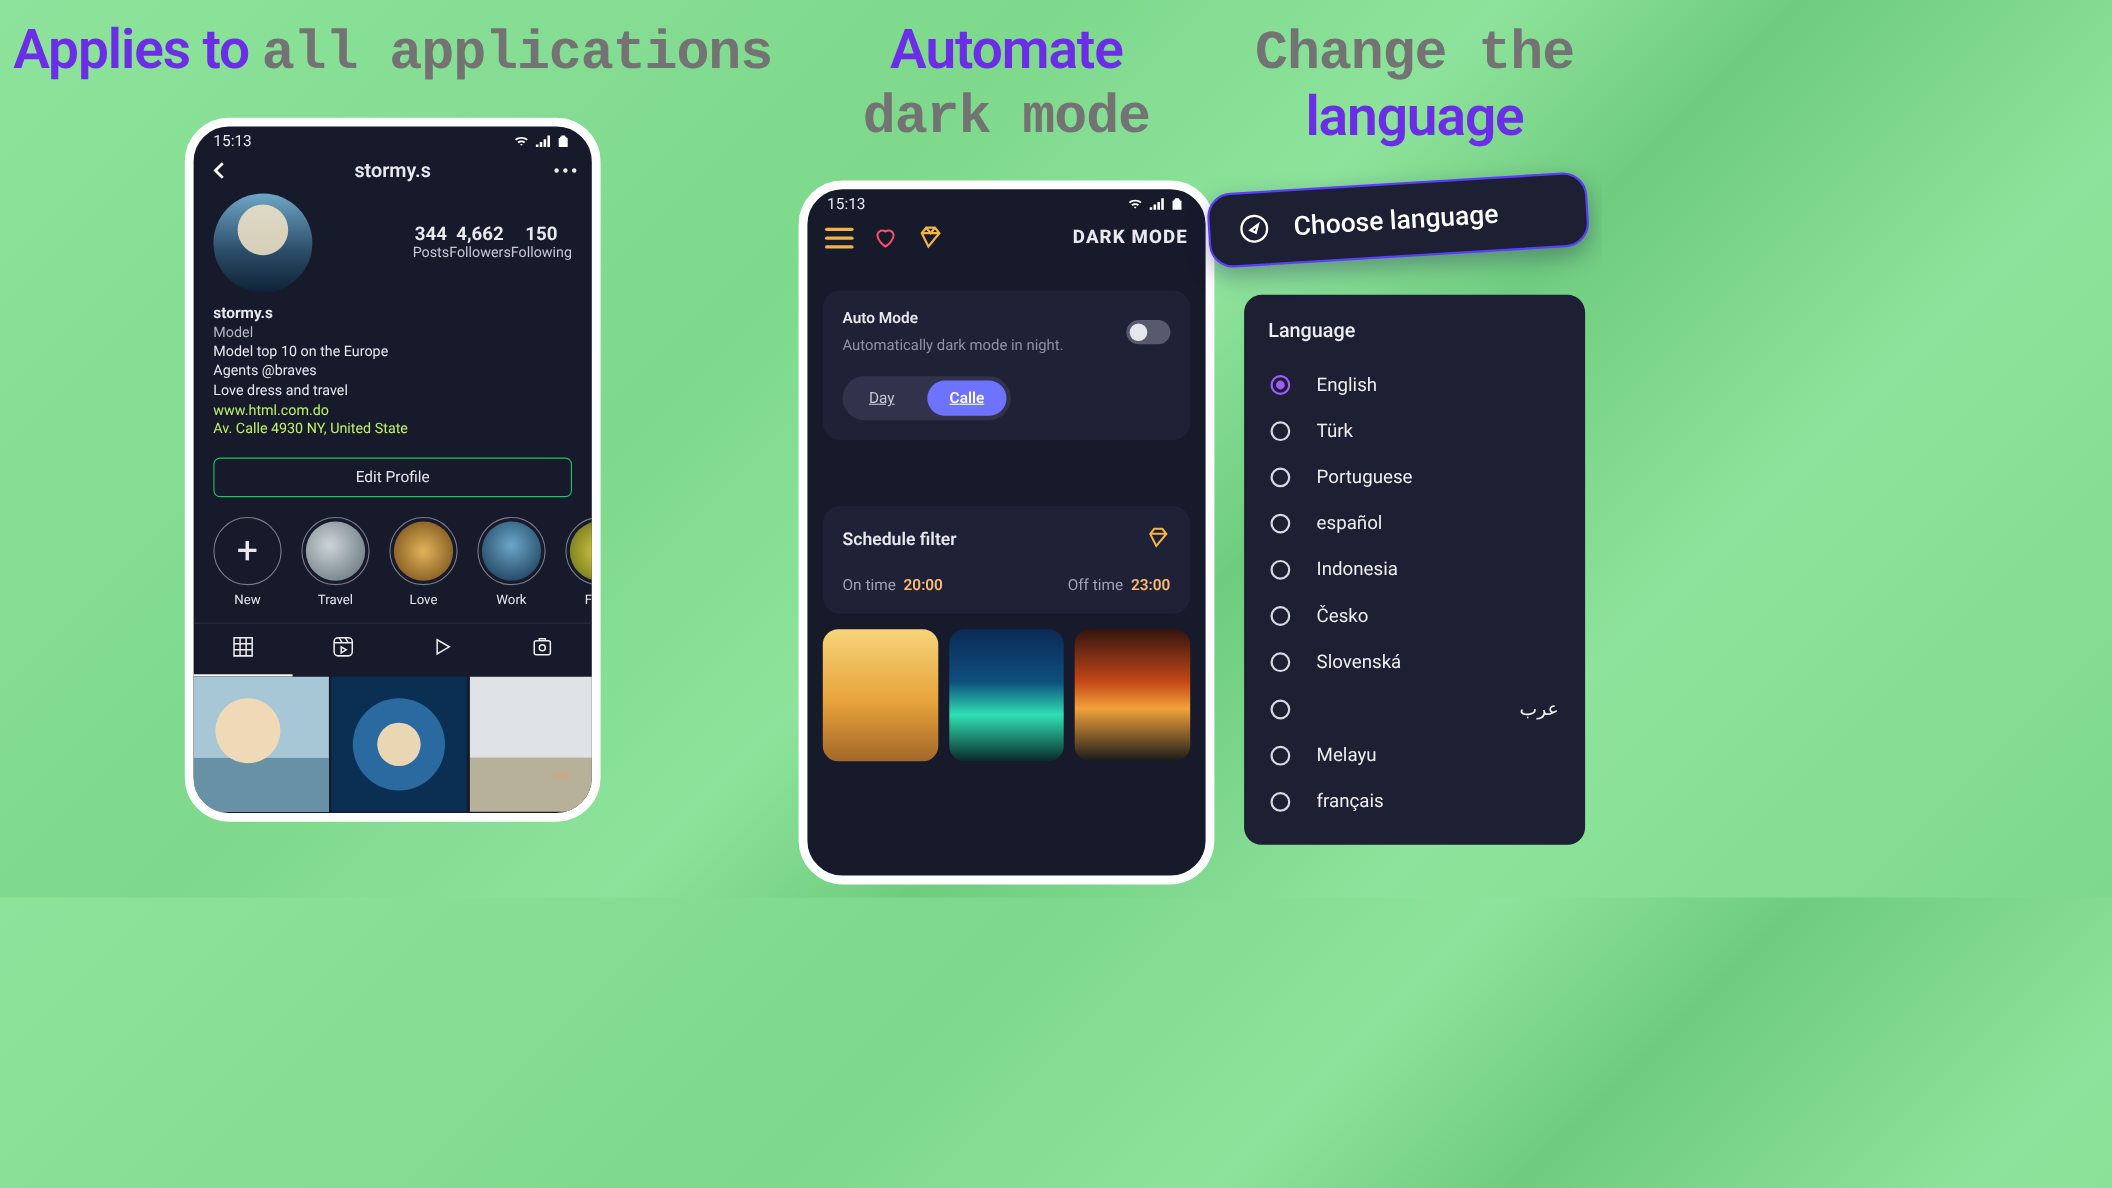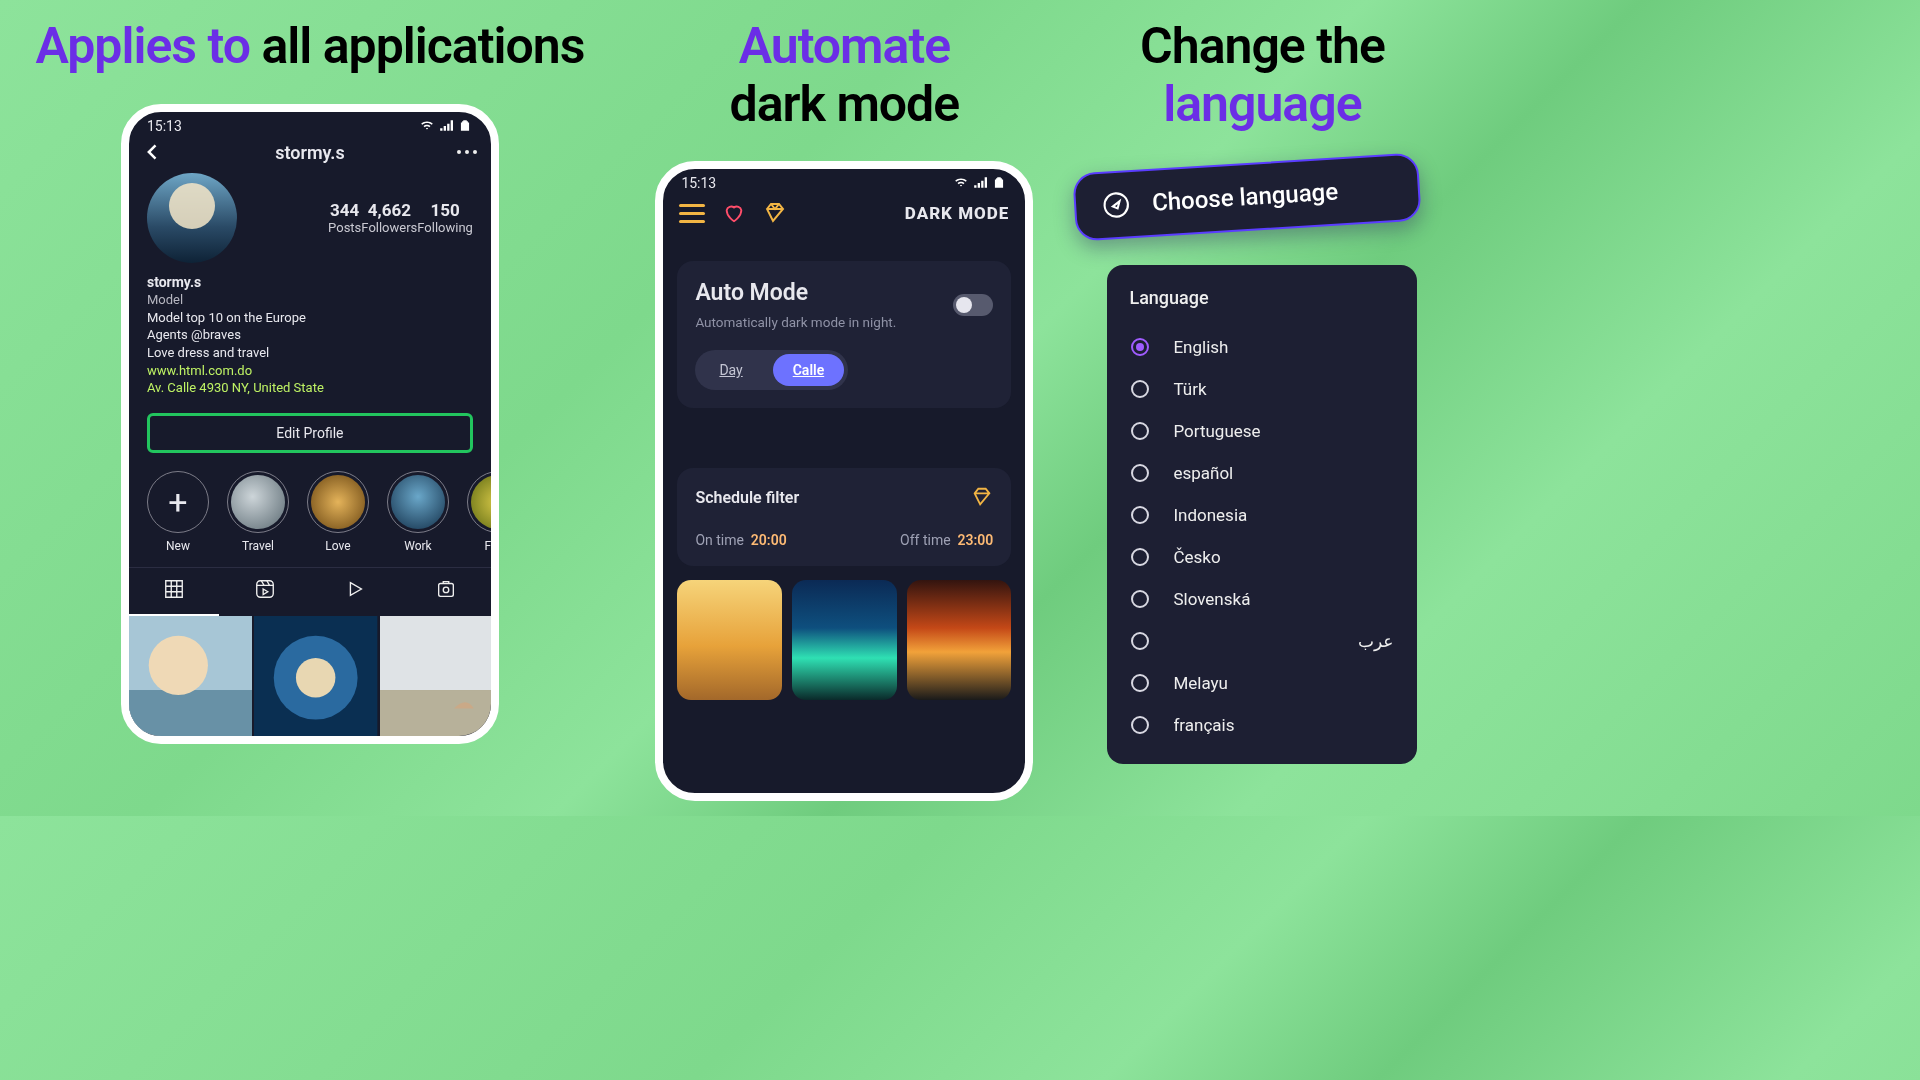--- a/index.html
+++ b/index.html
@@ -9,21 +9,21 @@
     background: linear-gradient(135deg, #8de39b 0%, #7ed98c 35%, #8de39b 50%, #6fcc7e 60%, #8de39b 75%, #7ed98c 100%);
     overflow: hidden;
     position: relative;
     display: flex;
     justify-content: space-around;
     padding-top: 18px;
   }
   .panel { display:flex; flex-direction:column; align-items:center; }
   .headline { font-size: 50px; font-weight: 600; text-align:center; line-height:1.15; letter-spacing:-1px; }
   .headline .purple { color:#6b2ee6; }
-  .headline .black { color:#000000; }
+  .headline .black { color:#737373;font-family:Liberation Mono, monospace; }
 
   
   .phone {
     margin-top: 28px;
     width: 378px;
     background:#171a2b;
     border: 8px solid #fff;
     border-radius: 40px;
     color:#e8e8ee;
     overflow:hidden;
@@ -41,21 +41,21 @@
   .ig-header { display:flex; align-items:center; gap:14px; padding:0 18px; }
   .avatar { width:90px;height:90px;border-radius:50%; background:linear-gradient(180deg,#6ea6c6 0%,#2a4a66 60%,#0e2236 100%); position:relative; overflow:hidden; }
   .avatar::after{content:"";position:absolute;left:22px;top:10px;width:46px;height:46px;border-radius:50%;background:rgba(245,230,200,.85);}
   .stats { flex:1; display:flex; justify-content:flex-end; text-align:center; }
   .stat .num { font-size:17px; font-weight:700; }
   .stat .lbl { font-size:13px; color:#c9c9d2; }
   .bio { padding:10px 18px 6px; font-size:13px; line-height:1.35; }
   .bio .name { font-weight:700; font-size:14px; }
   .bio .grey { color:#b6b6c0; }
   .bio .link { color:#bef264; }
-  .editp { margin:10px 18px; text-align:center; padding:9px 0; border:3px solid #22c55e; border-radius:6px; font-size:14px; }
+  .editp { margin:10px 18px; text-align:center; padding:9px 0; border:1px solid #22c55e; border-radius:6px; font-size:14px; }
   .highlights { display:flex; gap:18px; padding:8px 18px 4px; }
   .hl { display:flex; flex-direction:column; align-items:center; gap:6px; font-size:12px; }
   .hlc { width:62px;height:62px;border-radius:50%;border:1.5px solid #7c7c88; display:flex;align-items:center;justify-content:center; }
   .hlc-img { width:54px;height:54px;border-radius:50%; }
   .plus { font-size:34px; line-height:1; }
   .tabs { display:flex; border-top:1px solid #2b2d42; margin-top:10px; }
   .tab { flex:1; text-align:center; padding:10px 0; }
   .tab.active { border-bottom:2px solid #fff; }
   .tab svg { width:22px;height:22px; stroke:#eee; fill:none; stroke-width:1.5; }
   .grid { display:grid; grid-template-columns:repeat(3,1fr); gap:2px; }
@@ -63,21 +63,21 @@
 
   
   .dm-top { display:flex; align-items:center; justify-content:space-between; padding:8px 16px 16px; }
   .burger { width:26px; display:flex; flex-direction:column; gap:5px; }
   .burger span { height:3px; background:#f2b544; border-radius:2px; }
   .heart-ico { width:22px;height:22px; }
   .gem-ico { width:24px;height:24px; }
   .dm-title { font-weight:800; letter-spacing:1px; font-size:17px; }
   .card { background:#1f2236; border-radius:16px; margin:0 14px 14px; padding:18px; }
   .row-sb { display:flex; justify-content:space-between; align-items:center; }
-  .card-title { font-size:23px; font-weight:600; }
+  .card-title { font-size:14px; font-weight:600; }
   .card-sub { color:#8f92a6; font-size:13.5px; margin-top:8px; }
   .toggle { width:40px;height:22px;border-radius:12px;background:#575a6e;position:relative; }
   .toggle::after{content:"";position:absolute;left:3px;top:3px;width:16px;height:16px;border-radius:50%;background:#e6e6ee;}
   .daynight { display:flex; gap:10px; background:#30334b; border-radius:22px; padding:4px; width:fit-content; margin-top:20px; }
   .dn-btn { padding:8px 20px; font-size:14px; border-radius:18px; color:#c4c6d4;text-decoration:underline; }
   .dn-btn.sel { background:#6d72ff; color:#fff; font-weight:600; }
   .sched-row { display:flex; justify-content:space-between; color:#9ea1b4; font-size:14px; margin-top:24px; }
   .sched-row b { color:#fdba74; font-weight:600; }
   .wall-head { display:flex; justify-content:space-between; align-items:center; padding:0 14px 12px; }
   .viewall { background:#7c5cff; color:#fff; font-size:12px; padding:6px 14px; border-radius:14px; }

